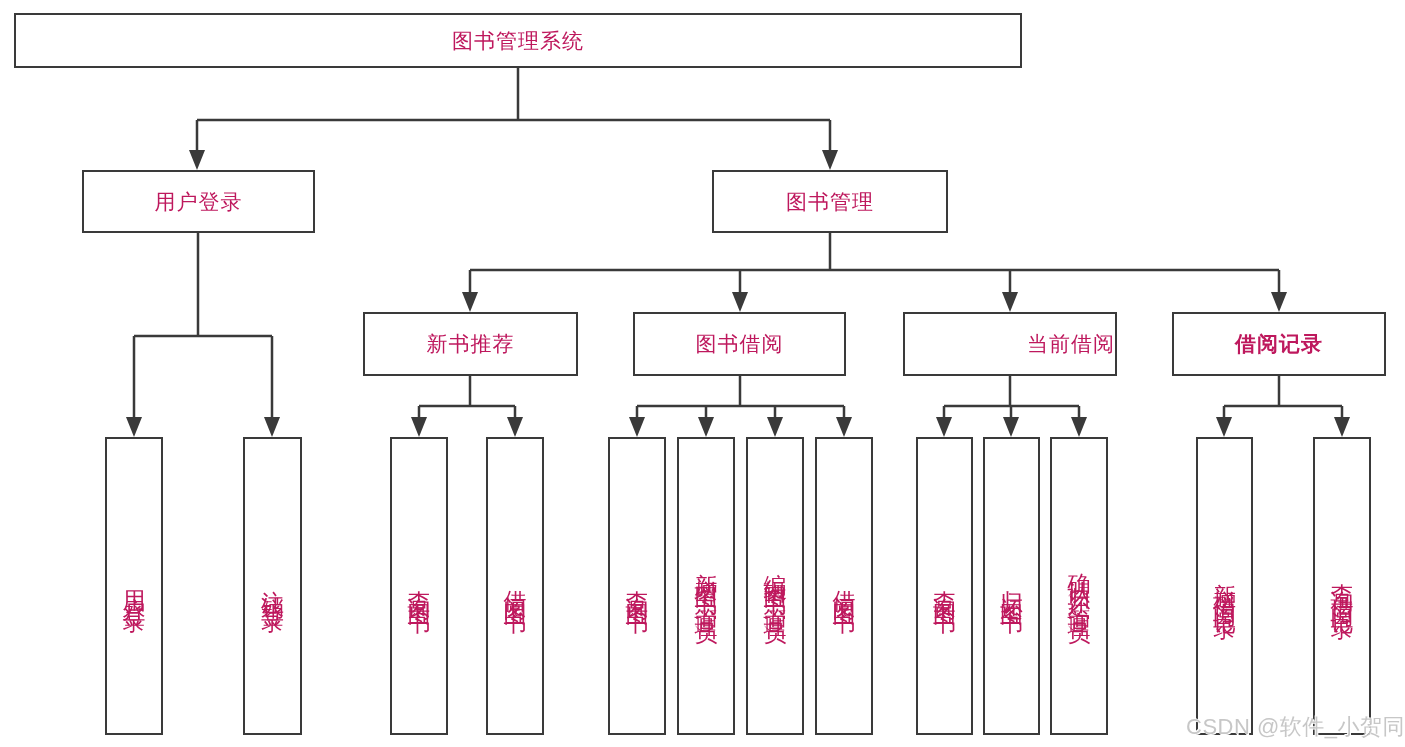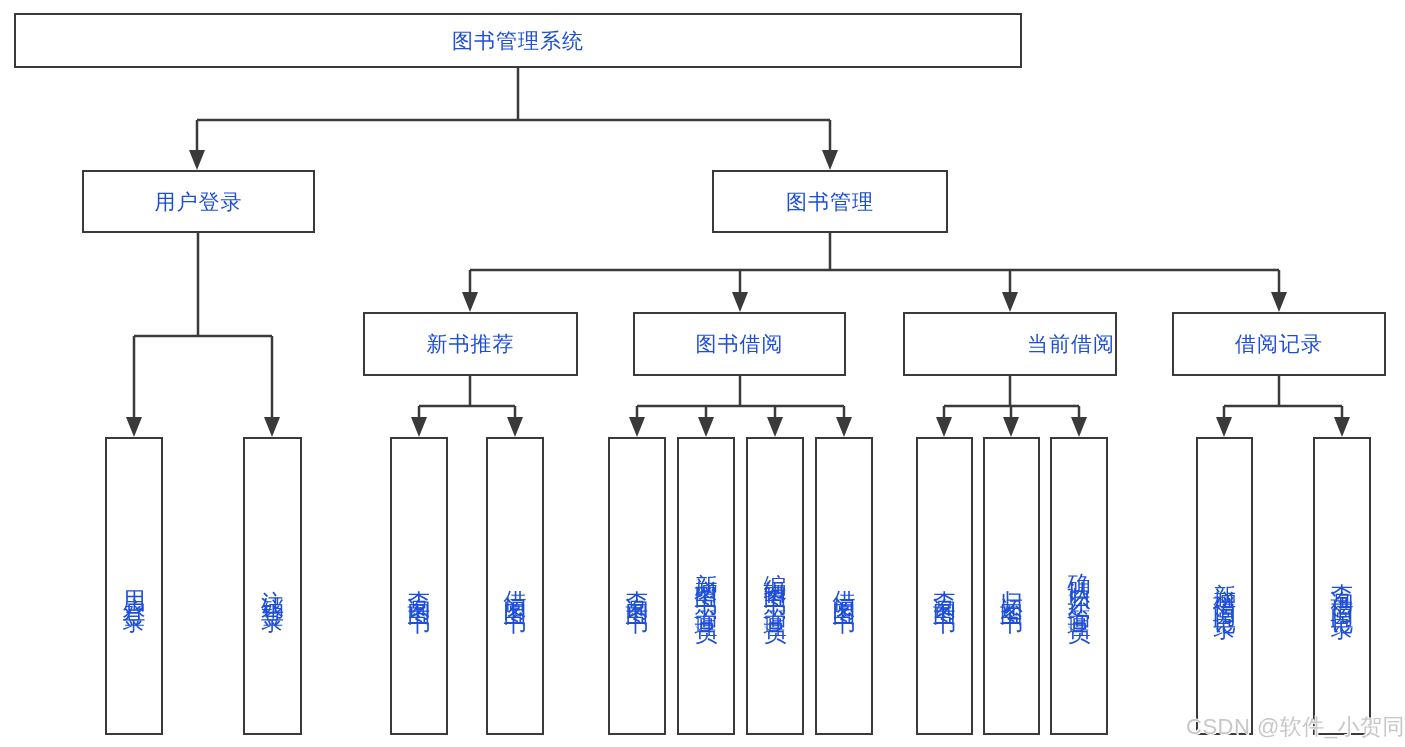--- a/index.html
+++ b/index.html
@@ -22,21 +22,21 @@
     height: 747px;
   }
   .node {
     position: absolute;
     box-sizing: border-box;
     border: 2.5px solid #3a3a3a;
     background: #ffffff;
     display: flex;
     align-items: center;
     justify-content: center;
-    color: #1d4ed8;
+    color: #be185d;
   }
   .node-h {
     font-size: 21px;
     letter-spacing: 1px;
   }
   .node-v .vtext {
     writing-mode: vertical-rl;
     text-orientation: mixed;
     font-size: 23px;
     letter-spacing: 7px;
@@ -115,21 +115,21 @@
 
   <div class="node node-h" style="left:712px; top:170px; width:236px; height:63px;">
     <span>图书管理</span>
   </div>
   <div class="node node-h" style="left:633px; top:312px; width:213px; height:64px;">
     <span>图书借阅</span>
   </div>
   <div class="node node-h" style="left:903px; top:312px; width:214px; height:64px;justify-content:flex-end;">
     <span>当前借阅</span>
   </div>
-  <div class="node node-h" style="left:1172px; top:312px; width:214px; height:64px;">
+  <div class="node node-h" style="left:1172px; top:312px; width:214px; height:64px;font-weight:bold;">
     <span>借阅记录</span>
   </div>
 
   <div class="node node-v" style="left:105px; top:437px; width:58px; height:298px;">
     <span class="vtext">用户登录</span>
   </div>
   <div class="node node-v" style="left:243px; top:437px; width:59px; height:298px;">
     <span class="vtext">注销登录</span>
   </div>
 

